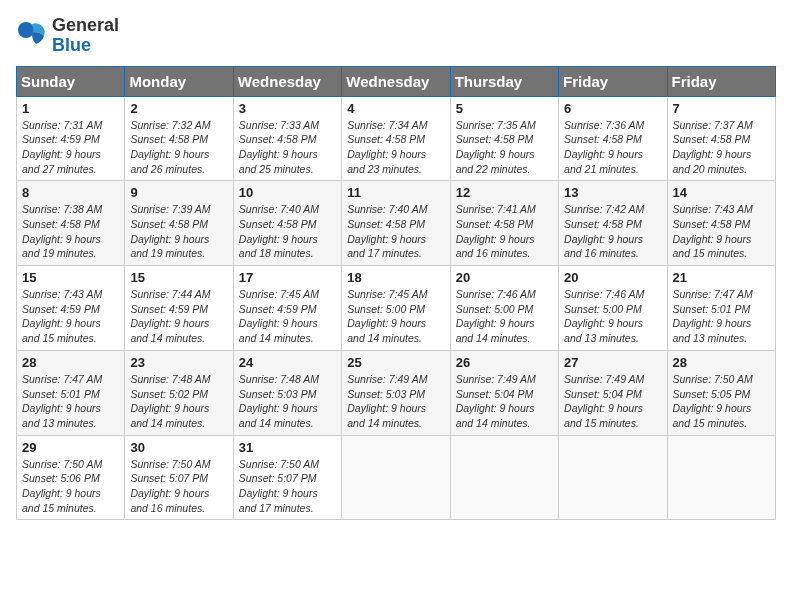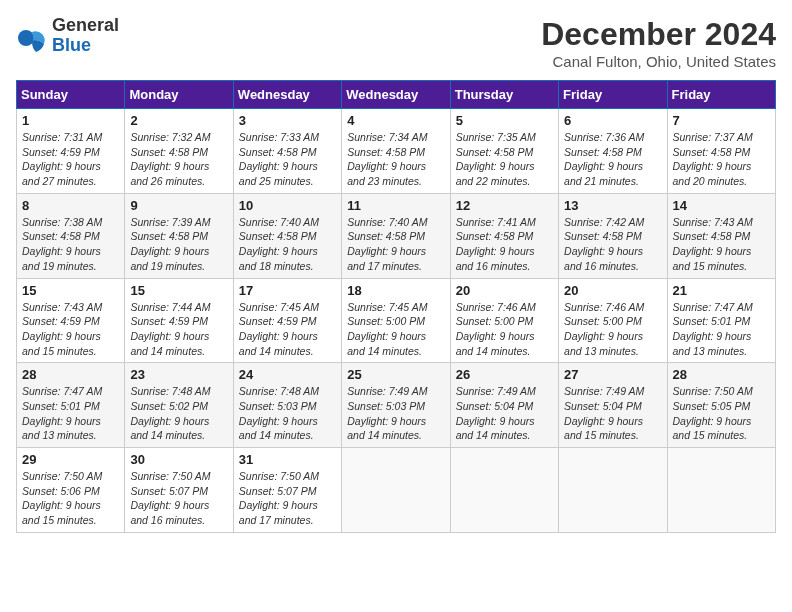--- a/index.html
+++ b/index.html
@@ -11,21 +11,21 @@
       padding: 16px;
     }
     .header-area {
       display: flex;
       justify-content: space-between;
       align-items: flex-start;
       margin-bottom: 10px;
     }
     .logo {
       display: flex;
-      align-items: flex-end;
+      align-items: flex-start;
       gap: 4px;
     }
     .logo-text {
       font-size: 18px;
       font-weight: bold;
       color: #333;
       line-height: 1.1;
     }
     .logo-icon {
       width: 32px;
@@ -42,25 +42,25 @@
     .subtitle {
       font-size: 15px;
       color: #555;
     }
     table {
       width: 100%;
       border-collapse: collapse;
       font-size: 11px;
     }
     thead tr th {
-      background: #4c1d95;
+      background: #737373;
       color: #fff;
       padding: 6px 4px;
       text-align: left;
-      font-size: 13px;
+      font-size: 15px;
       font-weight: bold;
       border: 1px solid #1a6ab5;
     }
     tbody tr td {
       border: 1px solid #ccc;
       padding: 4px 5px;
       vertical-align: top;
       background: #fff;
       min-height: 70px;
       width: calc(100% / 7);
@@ -92,24 +92,20 @@
   <div class="logo">
     <svg class="logo-icon" viewBox="0 0 32 32" xmlns="http://www.w3.org/2000/svg">
       <circle cx="10" cy="14" r="8" fill="#1a6ab5"></circle>
       <path d="M16 8 Q22 6 26 10 Q30 14 28 20 Q24 16 18 16 Z" fill="#3a9ad9"></path>
       <path d="M18 16 Q24 16 28 20 Q26 26 20 28 Q16 24 16 18 Z" fill="#1a6ab5"></path>
     </svg>
     <div class="logo-text">
       <div>General</div>
       <div style="color:#1a6ab5; font-weight:bold;">Blue</div>
     </div>
-  </div>
-  <div class="title-area">
-    <div class="main-title">December 2024</div>
-    <div class="subtitle">Canal Fulton, Ohio, United States</div>
   </div>
 </div>
 
 <table>
   <thead>
     <tr>
     <th>Sunday</th>
         <th>Monday</th>
         <th>Wednesday</th>
         <th>Wednesday</th>

